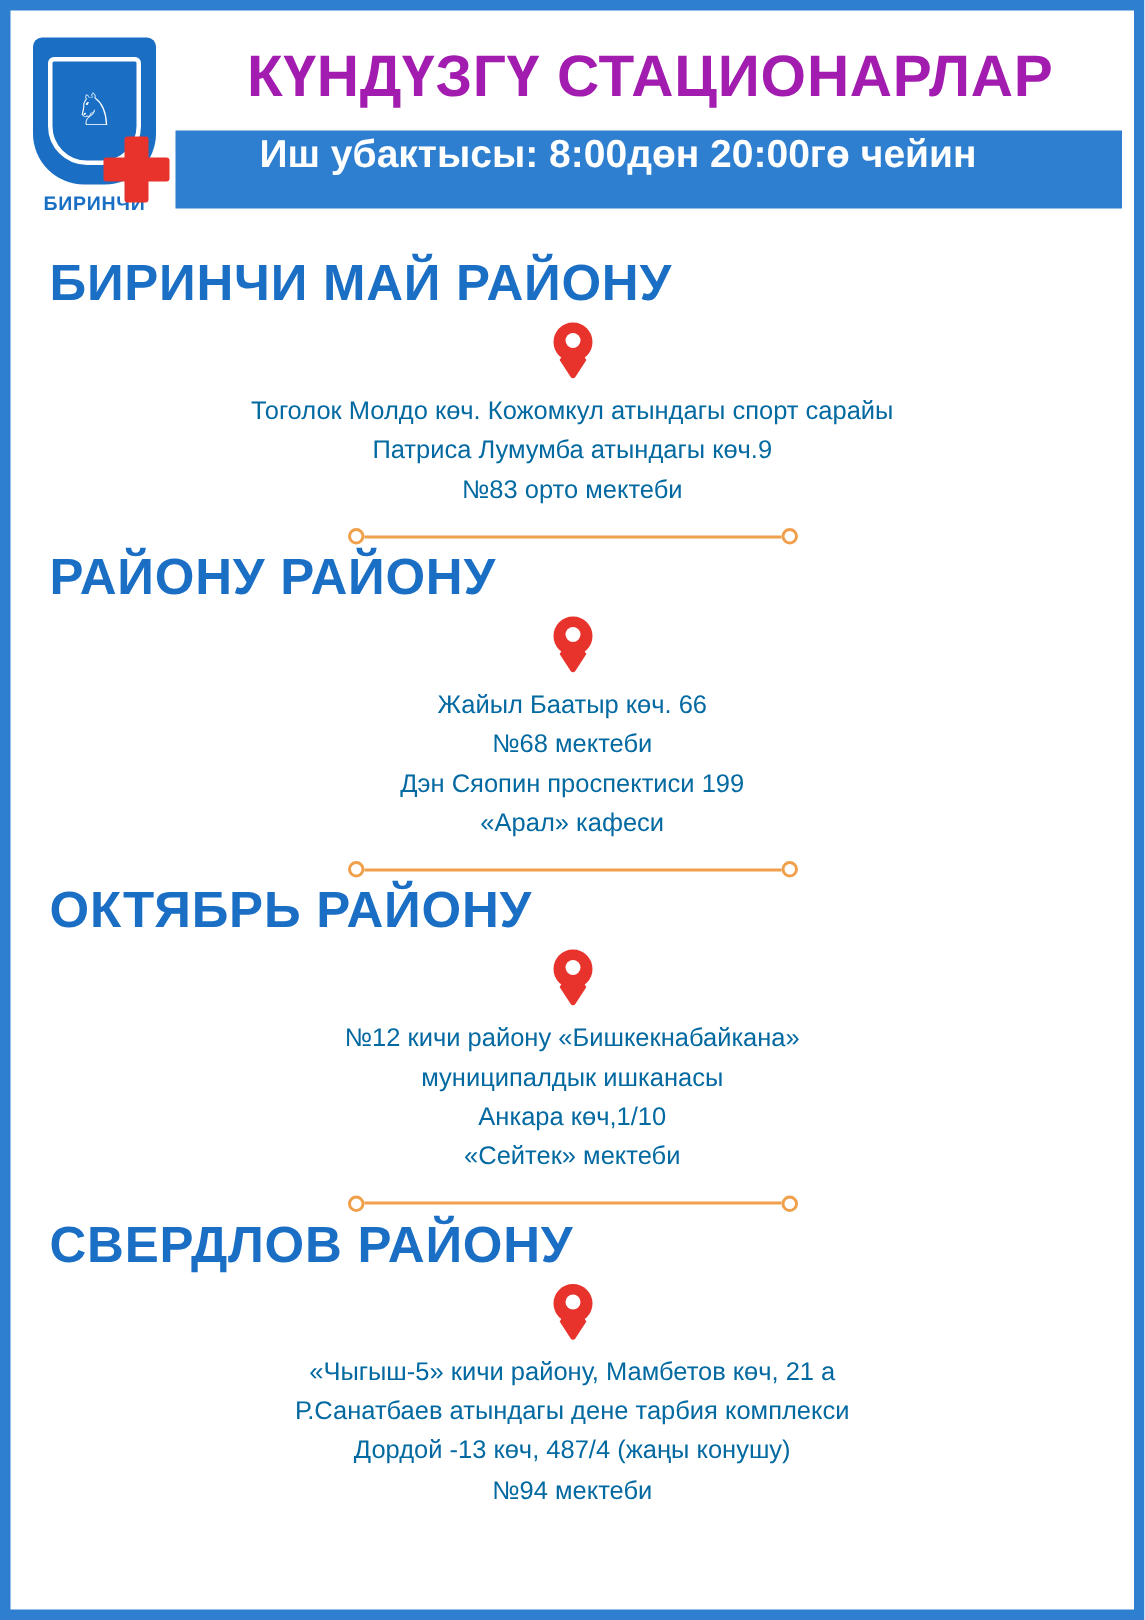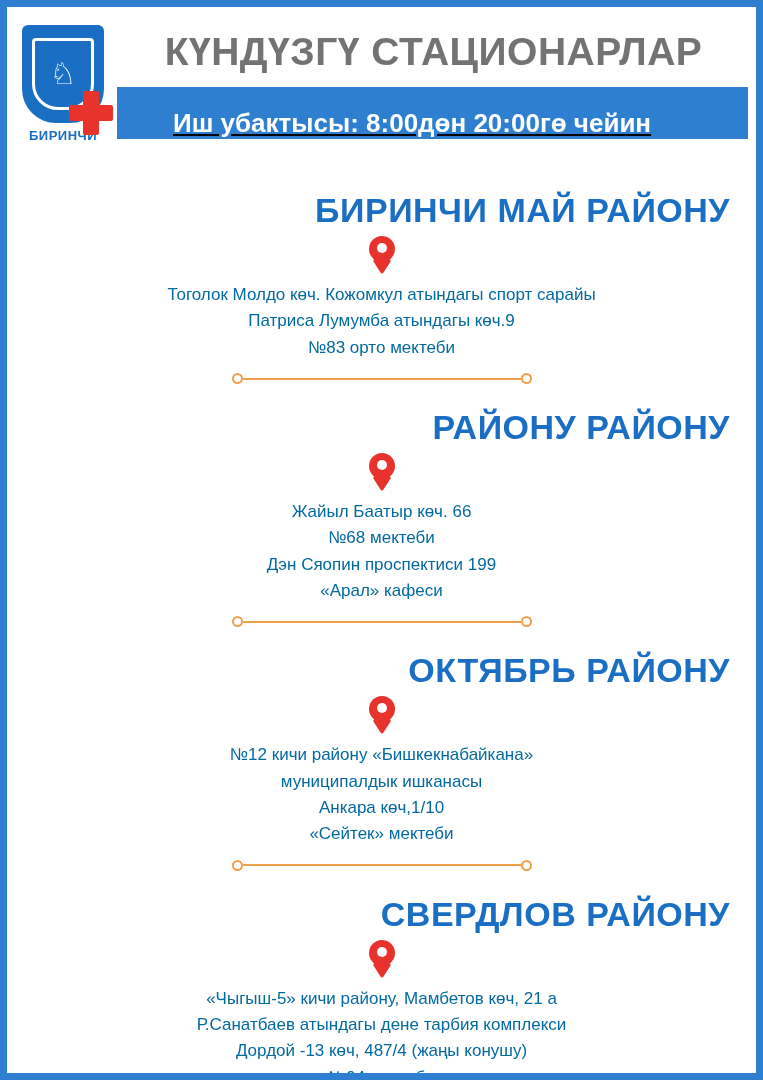--- a/index.html
+++ b/index.html
@@ -57,39 +57,38 @@
     line-height: 1;
   }
   .logo-text {
     margin-top: 5px;
     font-size: 13px;
     font-weight: bold;
     color: #1a6fc4;
     letter-spacing: 0.5px;
   }
   .title {
-    color: #737373;
+    color: #a21caf;
     font-size: 39px;
     font-weight: bold;
     letter-spacing: 0.5px;
     line-height: 1;
     padding-top: 25px;
     text-align: center;
     white-space: nowrap;
   }
   .hours-bar {
     margin-top: 16px;
     margin-left: -2px;
     height: 52px;
     background: #2e7fd0;
     display: flex;
-    align-items: flex-end;
+    align-items: flex-start;
     padding-left: 56px;
     position: relative;
-    text-decoration: underline;
   }
   .cross {
     position: absolute;
     left: -48px;
     top: 4px;
     width: 44px;
     height: 44px;
   }
   .cross .bar-h {
     position: absolute;
@@ -109,26 +108,26 @@
     color: #ffffff;
     font-size: 26px;
     font-weight: bold;
     white-space: nowrap;
   }
   
   .content {
     padding: 2px 26px 0 26px;
   }
   .section-title {
-    text-align: right;
+    text-align: left;
     color: #1a6fc4;
     font-size: 34px;
     font-weight: bold;
     letter-spacing: 0.5px;
-    margin-top: 24px;
+    margin-top: 3px;
     margin-bottom: 2px;
   }
   .pin-wrap {
     display: flex;
     justify-content: center;
     margin: 6px 0 10px 0;
   }
   .pin {
     width: 26px;
     height: 36px;

